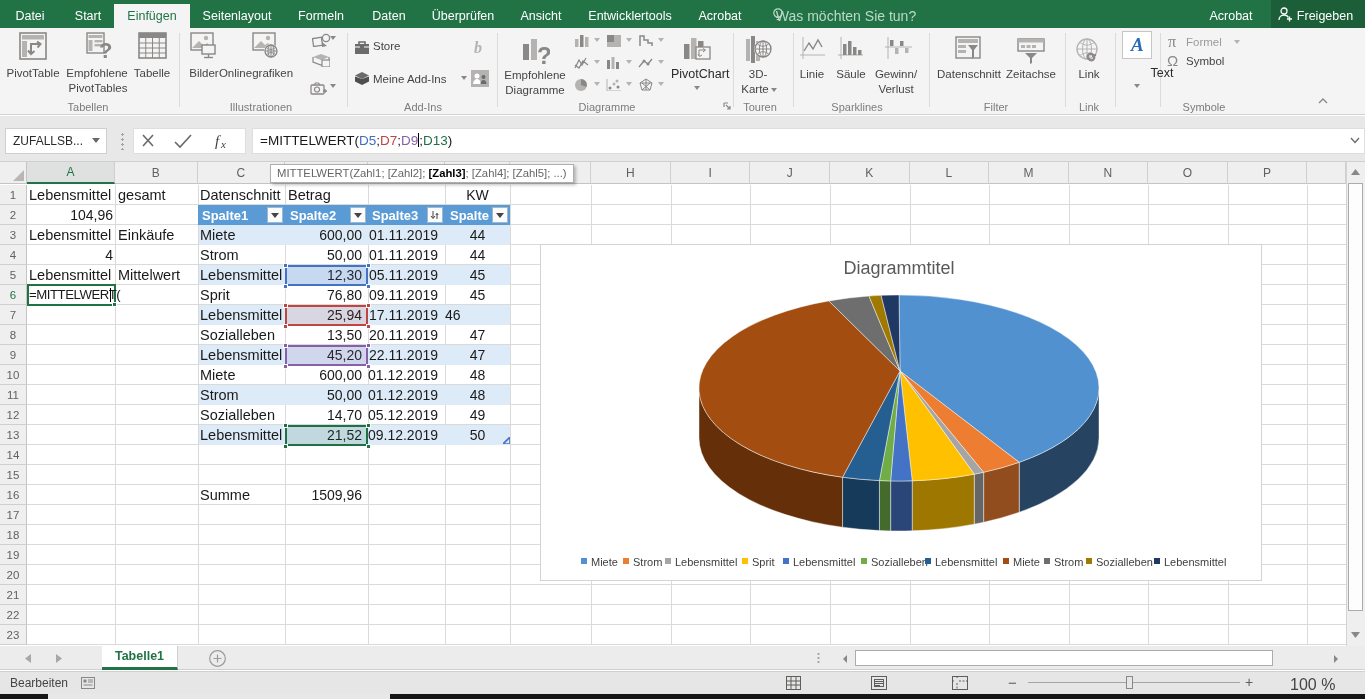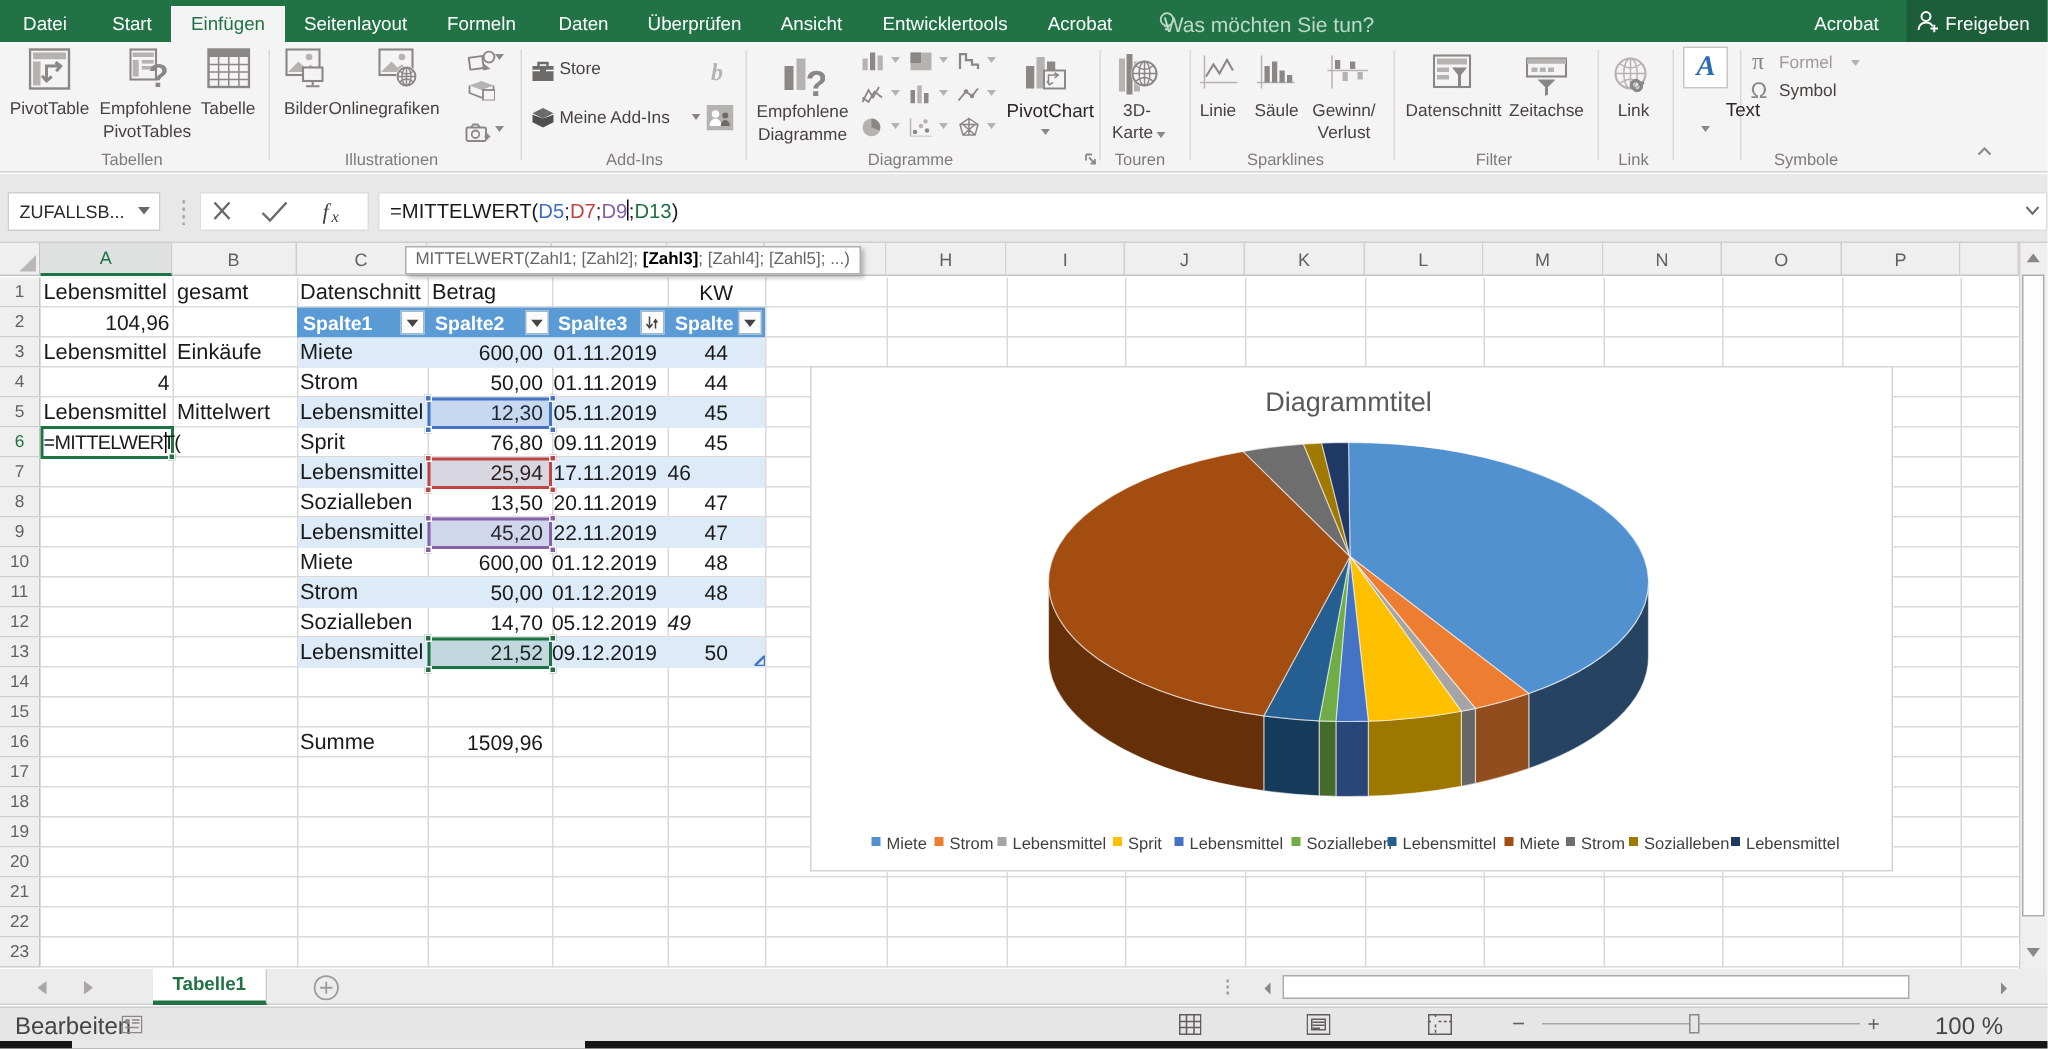--- a/index.html
+++ b/index.html
@@ -494,21 +494,21 @@
 <div class="cell" style="left:242px;top:365px;width:120px;text-align:right;">600,00</div>
 <div class="cell" style="left:318px;top:365px;width:120px;text-align:right;">01.12.2019</div>
 <div class="cell" style="left:445px;top:365px;width:65px;text-align:center;">48</div>
 <div class="cell" style="left:200px;top:385px;font-size:14.5px;">Strom</div>
 <div class="cell" style="left:242px;top:385px;width:120px;text-align:right;">50,00</div>
 <div class="cell" style="left:318px;top:385px;width:120px;text-align:right;">01.12.2019</div>
 <div class="cell" style="left:445px;top:385px;width:65px;text-align:center;">48</div>
 <div class="cell" style="left:200px;top:405px;font-size:14.5px;">Sozialleben</div>
 <div class="cell" style="left:242px;top:405px;width:120px;text-align:right;">14,70</div>
 <div class="cell" style="left:318px;top:405px;width:120px;text-align:right;">05.12.2019</div>
-<div class="cell" style="left:445px;top:405px;width:65px;text-align:left;font-style:italic;">49</div>
+<div class="cell" style="left:445px;top:405px;width:65px;text-align:center;">49</div>
 <div class="cell" style="left:200px;top:425px;font-size:14.5px;">Lebensmittel</div>
 <div class="cell" style="left:242px;top:425px;width:120px;text-align:right;">21,52</div>
 <div class="cell" style="left:318px;top:425px;width:120px;text-align:right;">09.12.2019</div>
 <div class="cell" style="left:445px;top:425px;width:65px;text-align:center;">50</div>
 <div class="cell" style="left:200px;top:485px;font-size:14.5px;">Summe</div>
 <div class="cell" style="left:242px;top:485px;width:120px;text-align:right;">1509,96</div>
 <div style="position:absolute;left:285px;top:265px;width:83px;height:21px;background:rgba(68,114,196,0.14);border:2px solid #4472c4"></div>
 <div style="position:absolute;left:283px;top:263px;width:5px;height:5px;background:#4472c4;border:1px solid #fff"></div>
 <div style="position:absolute;left:366px;top:263px;width:5px;height:5px;background:#4472c4;border:1px solid #fff"></div>
 <div style="position:absolute;left:283px;top:284px;width:5px;height:5px;background:#4472c4;border:1px solid #fff"></div>
@@ -604,21 +604,21 @@
 <div style="position:absolute;left:836px;top:650px;width:17px;height:17px;background:#ececec"></div>
 <svg width="6" height="8" viewBox="0 0 6 8" style="position:absolute;left:842px;top:655px">
     <path d="M5 0 L1 4 L5 8z" fill="#8a8886"></path>
   </svg>
 <div style="position:absolute;left:855px;top:650px;width:418px;height:16px;background:#fff;border:1px solid #ababab"></div>
 <div style="position:absolute;left:1326px;top:650px;width:17px;height:17px;background:#ececec"></div>
 <svg width="6" height="8" viewBox="0 0 6 8" style="position:absolute;left:1333px;top:655px">
     <path d="M1 0 L5 4 L1 8z" fill="#8a8886"></path>
   </svg>
 <div style="position:absolute;left:0px;top:671px;width:1365px;height:23px;background:#e7e6e6;border-top:1px solid #d0cfcf"></div>
-<div style="position:absolute;left:10px;top:676px;white-space:nowrap;font-size:16px;color:#444">Bearbeiten</div>
+<div style="position:absolute;left:10px;top:676px;white-space:nowrap;font-size:12px;color:#444">Bearbeiten</div>
 <svg width="14" height="12" viewBox="0 0 14 12" style="position:absolute;left:81px;top:677px">
     <rect x="0.5" y="0.5" width="13" height="11" fill="none" stroke="#8a8886"></rect>
     <rect x="2.5" y="2.5" width="3" height="3" fill="#8a8886"></rect>
     <path d="M7 3 h5 M7 5 h5 M2.5 8 h9" stroke="#8a8886"></path>
   </svg>
 <svg width="15" height="14" viewBox="0 0 15 14" style="position:absolute;left:786px;top:676px">
     <g stroke="#5f5e5c" fill="none">
       <rect x="0.5" y="0.5" width="14" height="13"></rect>
       <path d="M0 5 h15 M0 9 h15 M5 0 v14 M10 0 v14"></path>
     </g>

